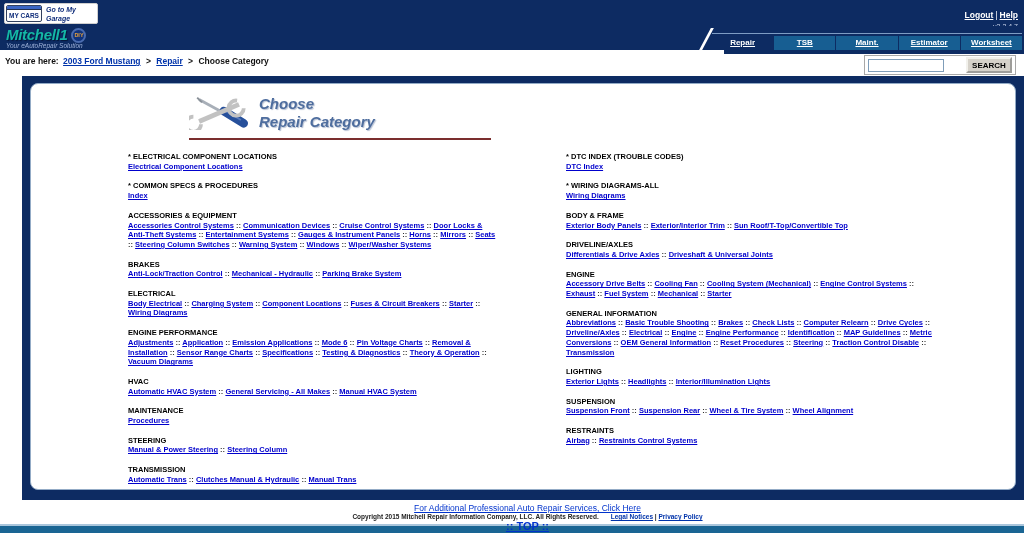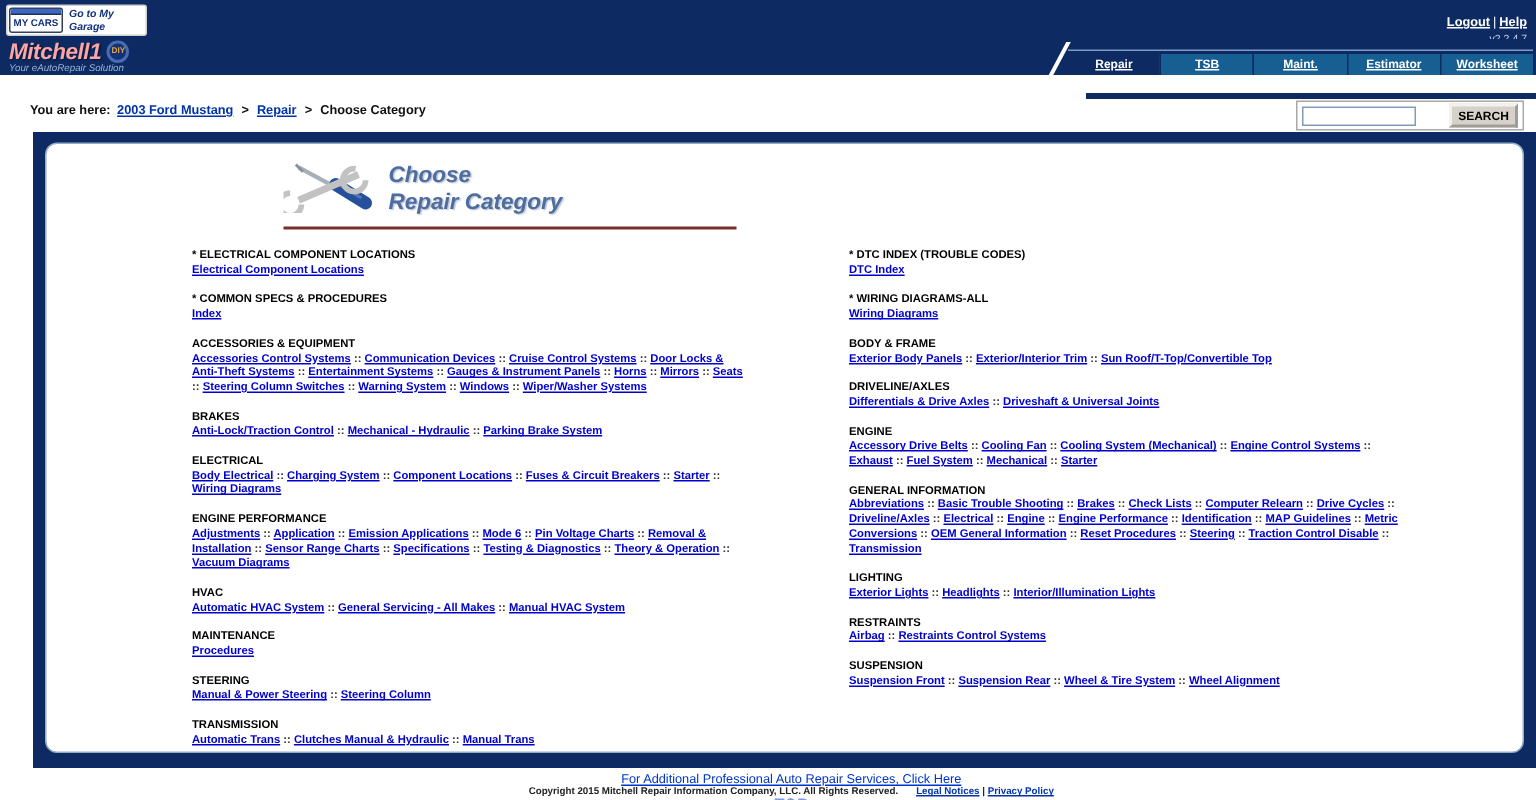--- a/index.html
+++ b/index.html
@@ -17,39 +17,39 @@
   .garage-label { width:52px; font-size:7px; font-weight:bold; font-style:italic; color:#13307c;
                   line-height:8.5px; padding:1px 0 0 2px; }
   .top-right { position:absolute; right:6px; top:4px; text-align:right; }
   .top-links a { color:#fff; font-size:8.5px; font-weight:bold; text-decoration:underline; }
   .top-links .pipe { color:#fff; font-size:8.5px; margin:0 2px; }
   .version { color:#c9d4ea; font-size:7px; margin-top:1px; }
 
   
   .logobar { height:24px; background:var(--navy); position:relative; }
   .brand { position:absolute; left:6px; top:0; }
-  .logo-text { color:#fca5a5; font-size:15px; font-weight:bold; font-style:italic; letter-spacing:-0.3px;
+  .logo-text { color:#14b8a6; font-size:15px; font-weight:bold; font-style:italic; letter-spacing:-0.3px;
                text-shadow:1px 1px 1px #06173a; }
   .diy-badge { display:inline-block; width:15px; height:15px; border-radius:50%; background:#10337c;
                border:2px solid #4a6cb0; color:#e8a23c; font-size:5.5px; font-weight:bold; text-align:center;
                line-height:11px; vertical-align:middle; margin-left:4px; }
   .tagline { font-size:6.5px; font-style:italic; color:#9db1d8; margin-top:-2px; }
   .slash { position:absolute; right:316px; bottom:0; width:3px; height:22px; background:#fff; transform:skewX(-28deg); }
   .tabs-wrap { position:absolute; right:2px; bottom:0; width:310px; }
   .tab-topline { height:1px; background:var(--light_line); margin-bottom:2px; }
   .tabs { display:flex; height:14px; }
   .tab { flex:1; background:var(--tab_blue); border-left:1px solid var(--navy); color:#fff; font-size:8px;
          font-weight:bold; text-decoration:underline; text-align:center; line-height:14px; }
   .tab:first-child { border-left:none; }
   .tab.active { background:var(--navy); }
 
   
   .crumbrow { height:26px; background:#fff; position:relative; }
   .navy-notch { position:absolute; top:0; right:0; width:300px; height:4px; background:var(--navy); }
-  .breadcrumb { padding:6px 0 0 20px; font-size:8.5px; font-weight:bold; color:#111;margin-top:12px; }
+  .breadcrumb { padding:6px 0 0 5px; font-size:8.5px; font-weight:bold; color:#111; }
   .bc-link { color:#0033aa; text-decoration:underline; margin:0 2px; }
   .bc-sep { margin:0 1px; }
   .bc-current { margin-left:2px; }
   .search-panel { position:absolute; right:8px; top:5px; width:152px; height:20px; background:#fff;
                   border:1px solid #a8a8a8; display:flex; align-items:center; padding:0 3px; gap:22px; }
   .search-input { flex:1; height:13px; border:1px solid #7f9db9; font-size:8px; padding:0 2px;
                   font-family:inherit; outline:none; min-width:0; }
   .search-btn { width:46px; height:16px; font-size:8px; font-weight:bold; font-family:inherit;
                 background:#d6d2ca; border:2px outset #f2f1ec; color:#000; cursor:pointer; }
 
@@ -220,26 +220,26 @@
           </div>
           <div class="section">
             <div class="sec-head">GENERAL INFORMATION</div>
             <div class="sec-links"><a class="cat-link">Abbreviations</a><span class="lsep"> :: </span><a class="cat-link">Basic Trouble Shooting</a><span class="lsep"> :: </span><a class="cat-link">Brakes</a><span class="lsep"> :: </span><a class="cat-link">Check Lists</a><span class="lsep"> :: </span><a class="cat-link">Computer Relearn</a><span class="lsep"> :: </span><a class="cat-link">Drive Cycles</a><span class="lsep"> :: </span><a class="cat-link">Driveline/Axles</a><span class="lsep"> :: </span><a class="cat-link">Electrical</a><span class="lsep"> :: </span><a class="cat-link">Engine</a><span class="lsep"> :: </span><a class="cat-link">Engine Performance</a><span class="lsep"> :: </span><a class="cat-link">Identification</a><span class="lsep"> :: </span><a class="cat-link">MAP Guidelines</a><span class="lsep"> :: </span><a class="cat-link">Metric Conversions</a><span class="lsep"> :: </span><a class="cat-link">OEM General Information</a><span class="lsep"> :: </span><a class="cat-link">Reset Procedures</a><span class="lsep"> :: </span><a class="cat-link">Steering</a><span class="lsep"> :: </span><a class="cat-link">Traction Control Disable</a><span class="lsep"> :: </span><a class="cat-link">Transmission</a></div>
           </div>
           <div class="section">
             <div class="sec-head">LIGHTING</div>
             <div class="sec-links"><a class="cat-link">Exterior Lights</a><span class="lsep"> :: </span><a class="cat-link">Headlights</a><span class="lsep"> :: </span><a class="cat-link">Interior/Illumination Lights</a></div>
           </div>
           <div class="section">
+            <div class="sec-head">SUSPENSION</div>
+            <div class="sec-links"><a class="cat-link">Suspension Front</a><span class="lsep"> :: </span><a class="cat-link">Suspension Rear</a><span class="lsep"> :: </span><a class="cat-link">Wheel &amp; Tire System</a><span class="lsep"> :: </span><a class="cat-link">Wheel Alignment</a></div>
+          </div>
+          <div class="section">
             <div class="sec-head">RESTRAINTS</div>
             <div class="sec-links"><a class="cat-link">Airbag</a><span class="lsep"> :: </span><a class="cat-link">Restraints Control Systems</a></div>
-          </div>
-          <div class="section">
-            <div class="sec-head">SUSPENSION</div>
-            <div class="sec-links"><a class="cat-link">Suspension Front</a><span class="lsep"> :: </span><a class="cat-link">Suspension Rear</a><span class="lsep"> :: </span><a class="cat-link">Wheel &amp; Tire System</a><span class="lsep"> :: </span><a class="cat-link">Wheel Alignment</a></div>
           </div>
         </div>
     </div>
   </div>
 </div>
 
 <div class="footer">
   <div><a class="promo">For Additional Professional Auto Repair Services, Click Here</a></div>
   <div class="copy-row">
     <span>Copyright 2015 Mitchell Repair Information Company, LLC.  All Rights Reserved.</span><span class="legal"><a>Legal Notices</a> <span>|</span> <a>Privacy Policy</a></span>

